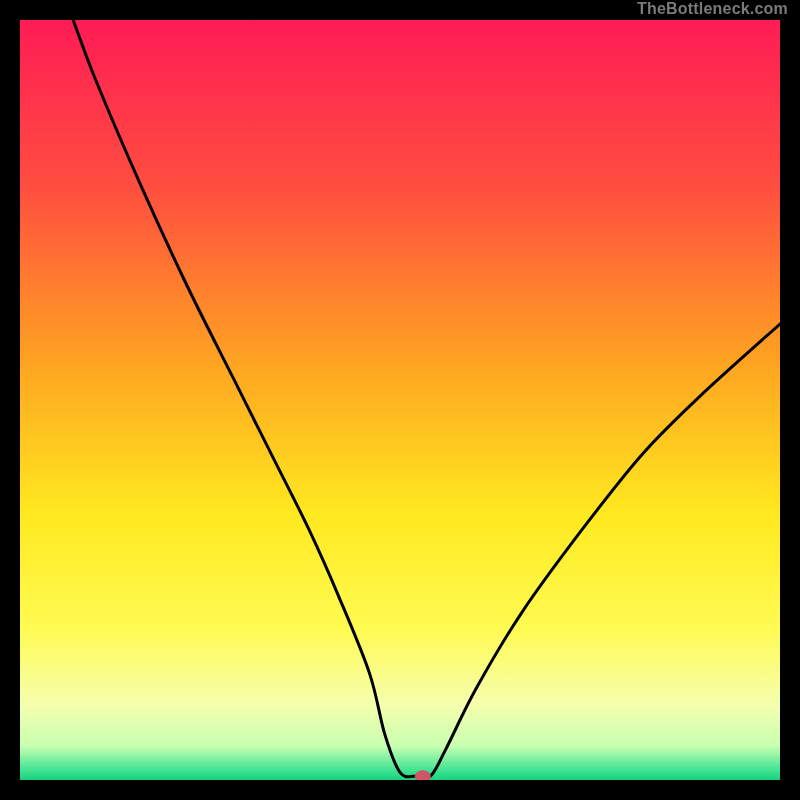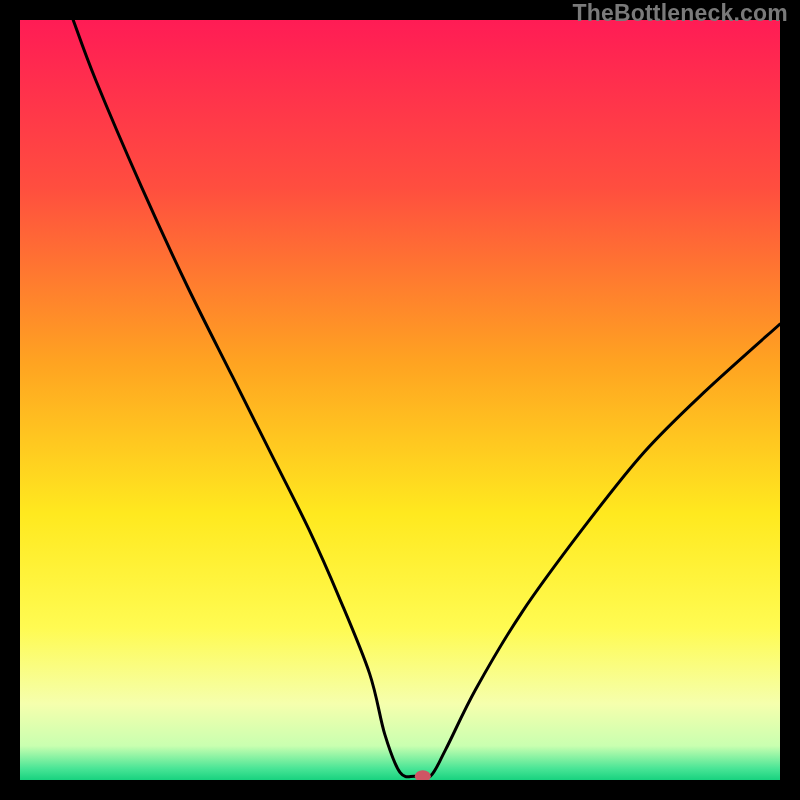--- a/index.html
+++ b/index.html
@@ -21,21 +21,21 @@
     left: 20px;
     top: 20px;
     width: 760px;
     height: 760px;
   }
   .attribution {
     position: absolute;
     top: 0px;
     right: 12px;
     font-family: Arial, Helvetica, sans-serif;
-    font-size: 23px;
+    font-size: 16px;
     font-weight: 600;
     color: #7a7a7a;
     letter-spacing: 0.2px;
   }
 </style>
 </head>
 <body>
 <div class="wrap">
 
 <svg class="plot" viewBox="0 0 760 760" preserveAspectRatio="none">

